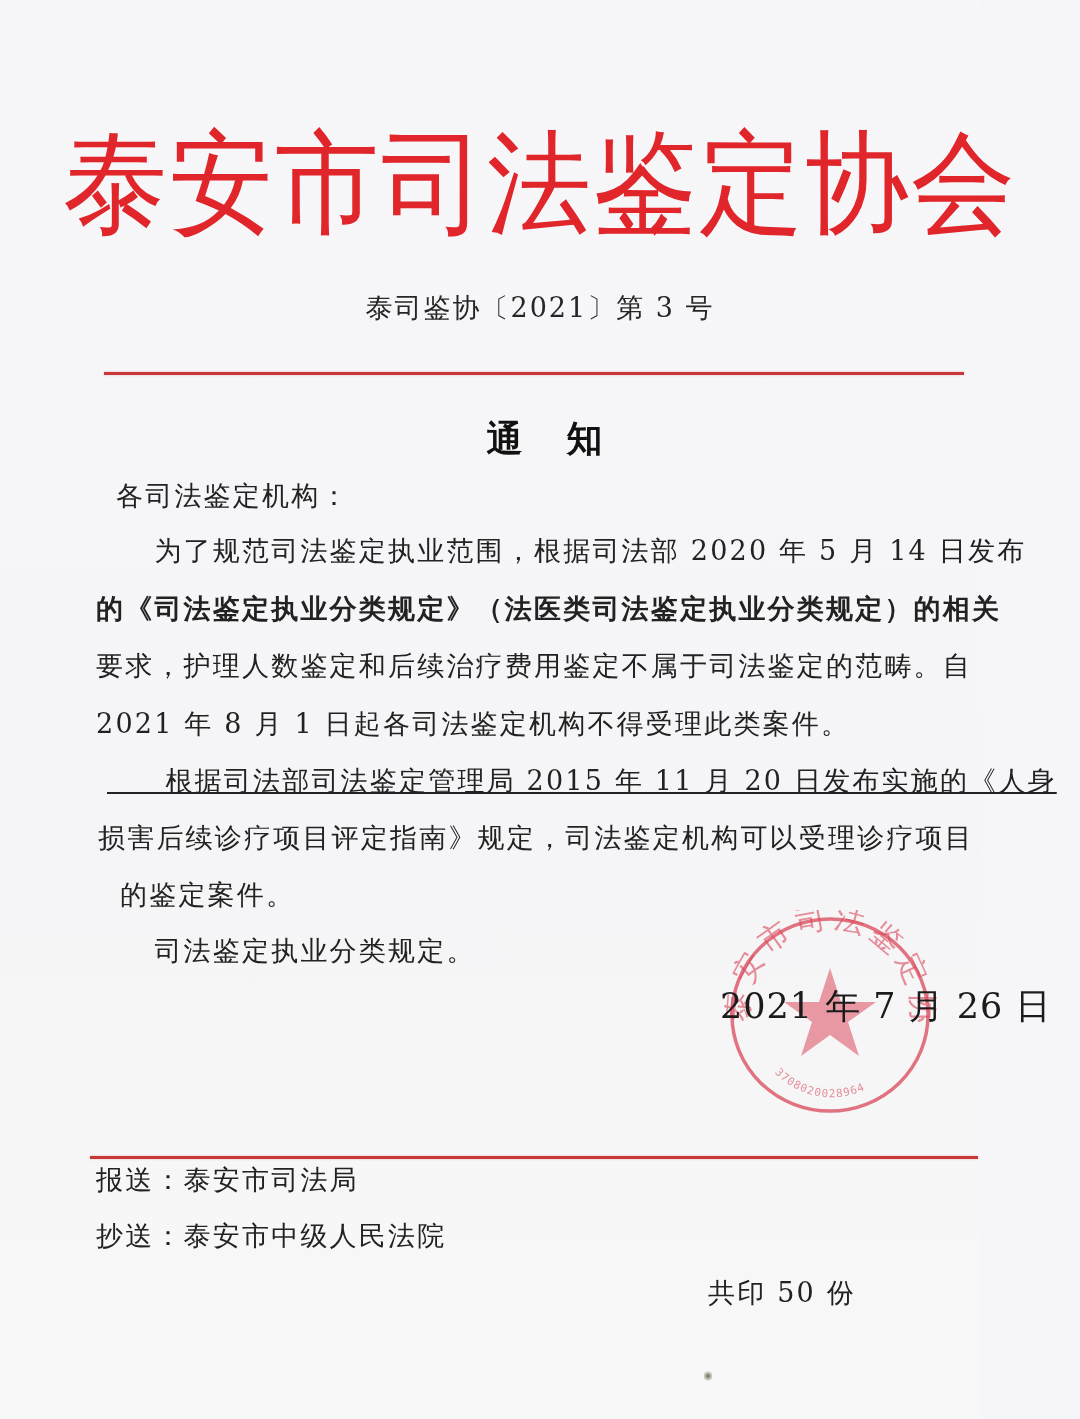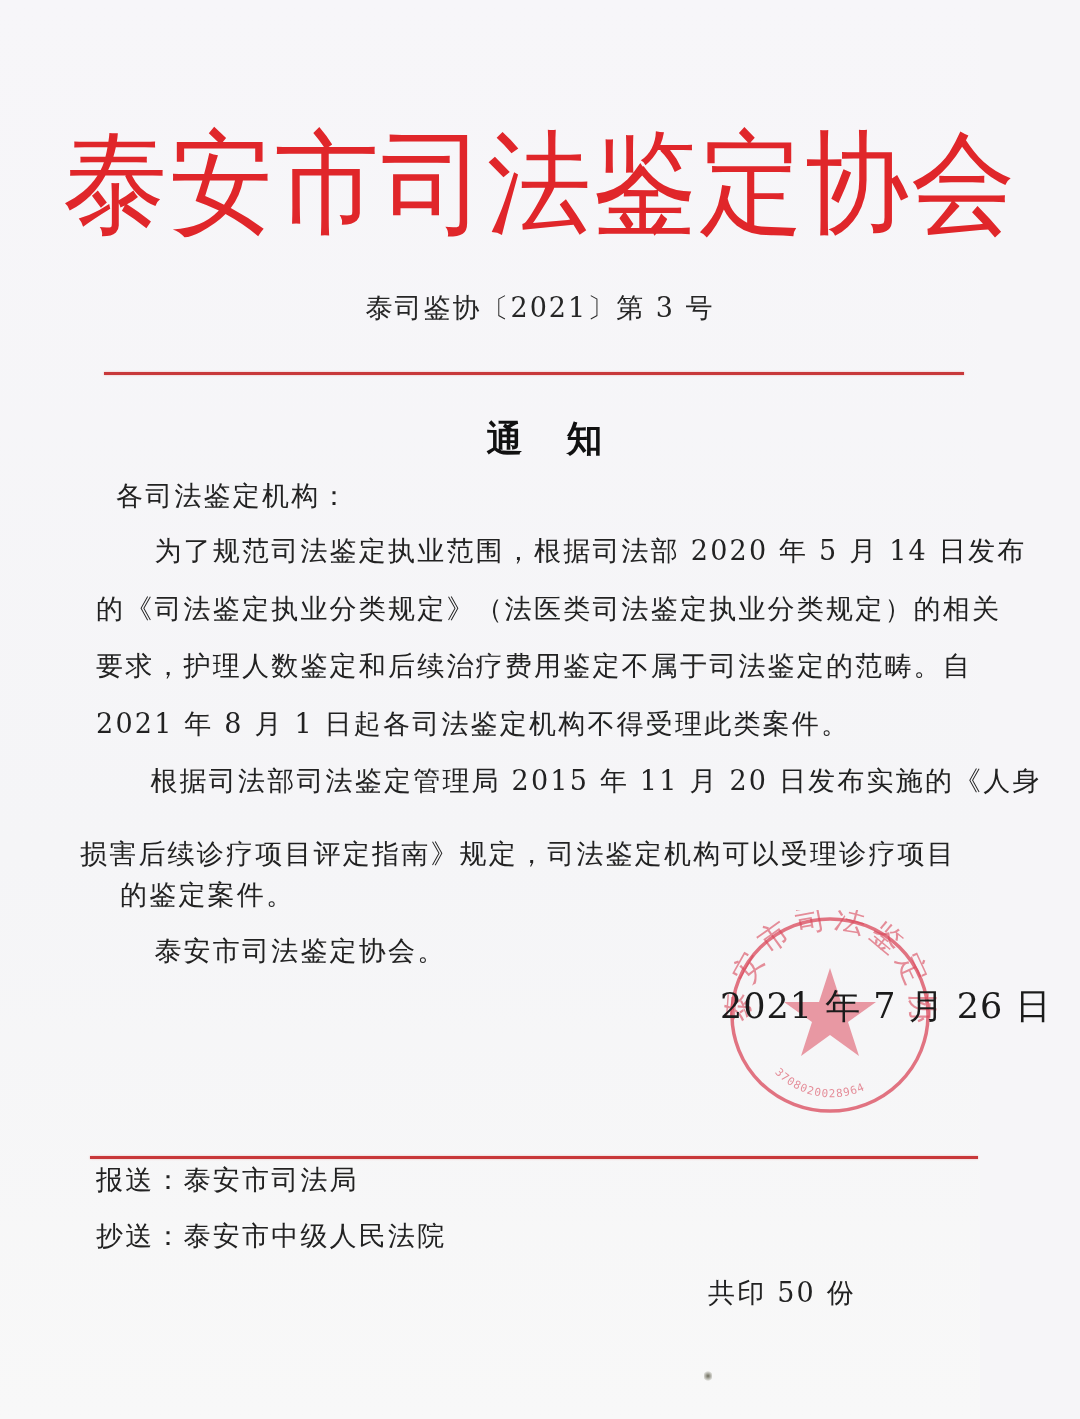--- a/index.html
+++ b/index.html
@@ -113,27 +113,27 @@
 
   <div class="doc-number">泰司鉴协〔2021〕第 3 号</div>
 
   <div class="red-rule rule-top"></div>
 
   <div class="notice-title">通知</div>
 
   <div class="text-line" style="left:116px; top:476px;">各司法鉴定机构：</div>
 
   <div class="text-line" style="left:96px; top:531px;">　　为了规范司法鉴定执业范围，根据司法部 2020 年 5 月 14 日发布</div>
-  <div class="text-line" style="left:96px; top:589px;">的《司法鉴定执业分类规定》（法医类司法鉴定执业分类规定）的相关</div>
+  <div class="text-line" style="left:96px; top:589px;font-weight:bold;">的《司法鉴定执业分类规定》（法医类司法鉴定执业分类规定）的相关</div>
   <div class="text-line" style="left:96px; top:646px;">要求，护理人数鉴定和后续治疗费用鉴定不属于司法鉴定的范畴。自</div>
   <div class="text-line" style="left:96px; top:704px;">2021 年 8 月 1 日起各司法鉴定机构不得受理此类案件。</div>
-  <div class="text-line" style="left:92px; top:761px;">　　根据司法部司法鉴定管理局 2015 年 11 月 20 日发布实施的《人身</div>
-  <div class="text-line" style="left:80px; top:818px;margin-top:16px;">损害后续诊疗项目评定指南》规定，司法鉴定机构可以受理诊疗项目</div>
+  <div class="text-line" style="left:107px; top:761px;text-decoration:underline;">　　根据司法部司法鉴定管理局 2015 年 11 月 20 日发布实施的《人身</div>
+  <div class="text-line" style="left:98px; top:818px;">损害后续诊疗项目评定指南》规定，司法鉴定机构可以受理诊疗项目</div>
   <div class="text-line" style="left:96px; top:875px;margin-left:24px;">的鉴定案件。</div>
-  <div class="text-line" style="left:96px; top:931px;">　　泰安市司法鉴定协会。</div>
+  <div class="text-line" style="left:96px; top:931px;">　　司法鉴定执业分类规定。</div>
 
   <svg class="seal" viewBox="0 0 220 210">
     <defs>
       <path id="sealArcTop" d="M 30 118 A 82 82 0 1 1 190 118" fill="none"></path>
       <path id="sealArcBottom" d="M 45 150 A 78 78 0 0 0 178 150" fill="none"></path>
     </defs>
     <ellipse cx="110" cy="105" rx="98" ry="96" fill="none" stroke="#d9475a" stroke-width="3.5" opacity="0.75"></ellipse>
     <text font-family="DejaVu Serif, serif" font-size="30" fill="#d9475a" opacity="0.6" letter-spacing="6">
       <textPath href="#sealArcTop" startOffset="2%">泰安市司法鉴定协会</textPath>
     </text>

